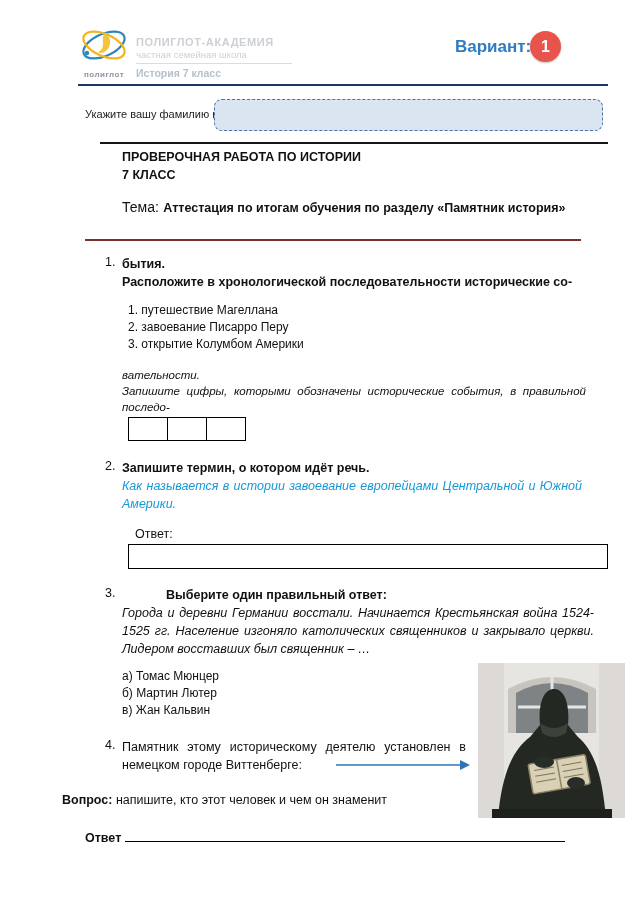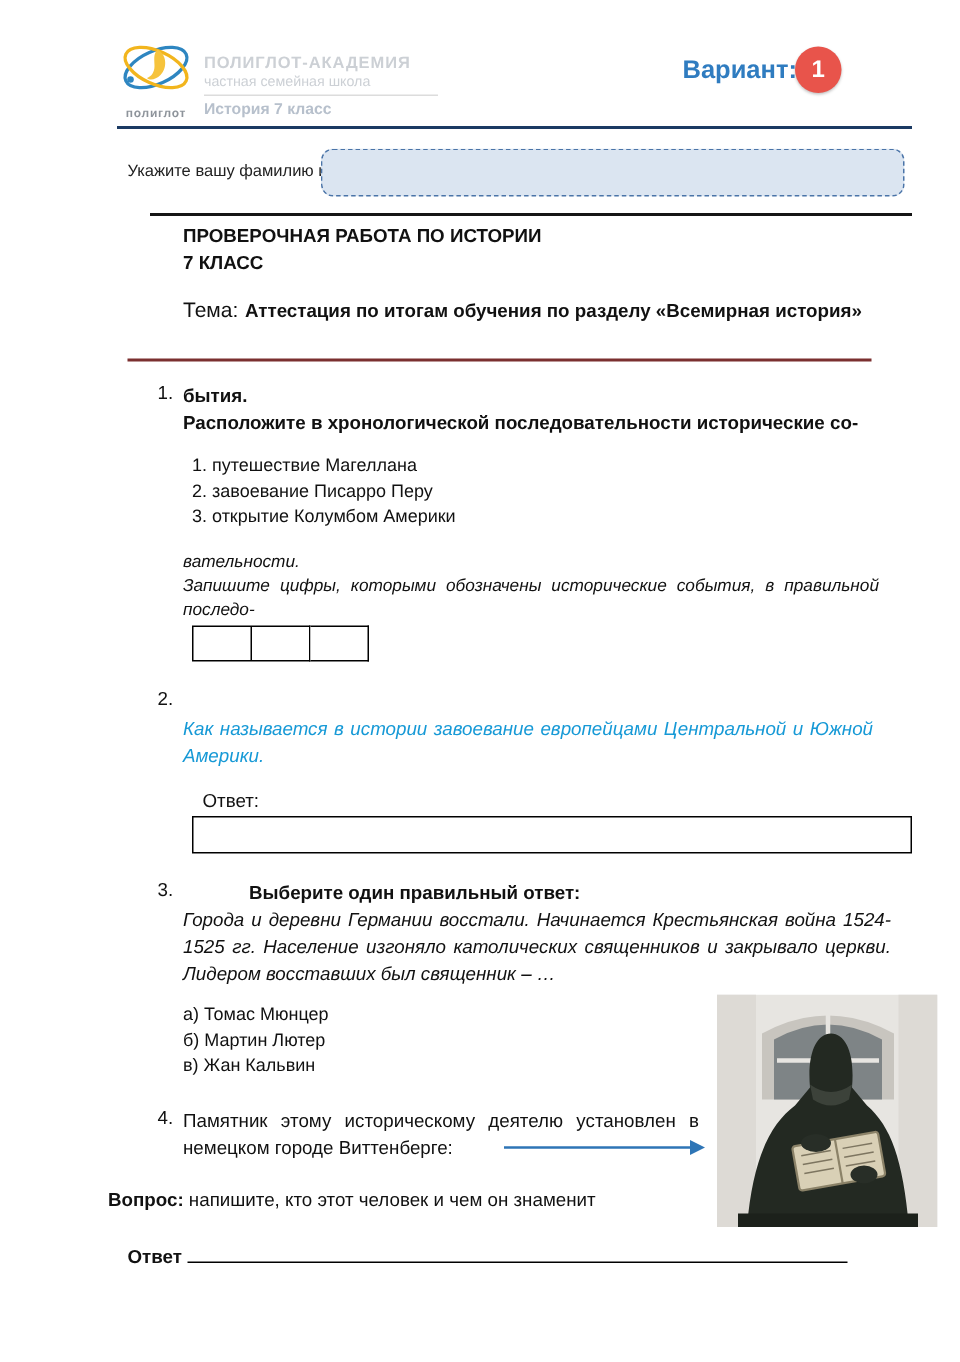--- a/index.html
+++ b/index.html
@@ -83,21 +83,21 @@
   <input class="abs name-input" style="left: 214px; top: 99px;" value="">
 
   <div class="abs rule-black" style="left:100px;top:142px;width:508px;"></div>
 
   <div class="abs doc-title" style="left:122px;top:148px;">
     <div>ПРОВЕРОЧНАЯ РАБОТА ПО ИСТОРИИ</div>
     <div>7 КЛАСС</div>
   </div>
   <div class="abs" style="left:122px;top:198px;width:490px;">
     <span class="theme-label">Тема:</span>
-    <span class="theme-text">Аттестация по итогам обучения по разделу «Всемирная история»</span>
+    <span class="theme-text">Аттестация по итогам обучения по разделу «Памятник история»</span>
   </div>
 
   <div class="abs rule-maroon" style="left:85px;top:239px;width:496px;"></div>
 
   <div class="abs qnum" style="left:105px;top:255px;">1.</div>
   <div class="abs qprompt just" style="left:122px;top:255px;width:462px;">
       <div>бытия.</div>
       <div>Расположите в хронологической последовательности исторические со-</div>
     </div>
   <div class="abs qlist" style="left:128px;top:302px;">
@@ -109,20 +109,21 @@
       <div>вательности.</div>
       <div>Запишите цифры, которыми обозначены исторические события, в правильной последо-</div>
     </div>
   <div class="abs seq-table" style="left:128px;top:417px;">
     <div class="seq-cell"></div>
     <div class="seq-cell"></div>
     <div class="seq-cell"></div>
   </div>
 
   <div class="abs qnum" style="left:105px;top:459px;">2.</div>
+  <div class="abs qprompt" style="left:122px;top:459px;">Запишите термин, о котором идёт речь.</div>
   <div class="abs qpassage qblue just" style="left:122px;top:477px;width:460px;">
       <div>Как называется в истории завоевание европейцами Центральной и Южной</div>
       <div>Америки.</div>
     </div>
   <div class="abs answer-label" style="left:135px;top:527px;">Ответ:</div>
   <div class="abs answer-box" style="left:128px;top:544px;"></div>
 
   <div class="abs qnum" style="left:105px;top:586px;">3.</div>
   <div class="abs qprompt" style="left:122px;top:586px;padding-left:44px;">Выберите один правильный ответ:</div>
   <div class="abs qpassage just" style="left:122px;top:604px;width:472px;">
@@ -164,21 +165,21 @@
   </div>
 
   <div class="abs qnum" style="left:105px;top:738px;">4.</div>
   <div class="abs qtext" style="left:122px;top:738px;width:344px;text-align:justify;text-align-last:justify;">Памятник этому историческому деятелю установлен в</div>
   <div class="abs qtext" style="left:122px;top:756px;">немецком городе Виттенберге:</div>
   <svg class="abs" style="left:336px;top:758px;" width="134" height="14" viewBox="0 0 134 14">
     <line x1="0" y1="7" x2="124" y2="7" stroke="#2e75b6" stroke-width="1.6"></line>
     <path d="M124 2 L134 7 L124 12 Z" fill="#2e75b6"></path>
   </svg>
 
-  <div class="abs footer-line" style="left:72px;top:793px;text-align:center;">
+  <div class="abs footer-line" style="left:62px;top:793px;text-align:center;">
     <b>Вопрос:</b><span> напишите, кто этот человек и чем он знаменит</span>
   </div>
   <div class="abs footer-line" style="left:85px;top:827px;">
     <b>Ответ</b>
     <span class="answer-underline"></span>
   </div>
 
 </div>
 
 </body></html>

